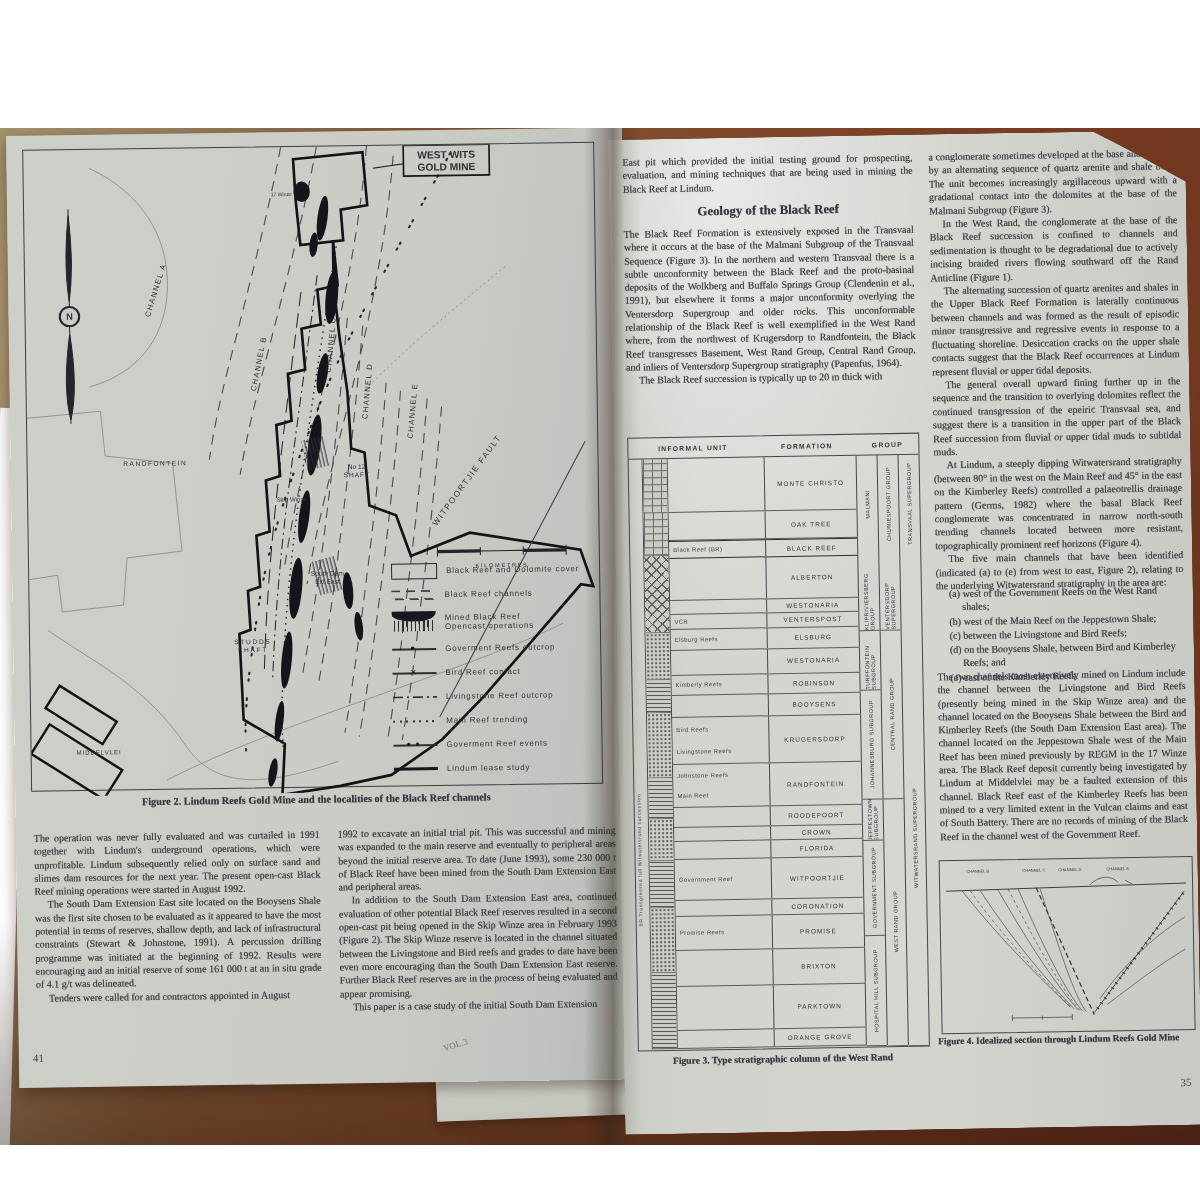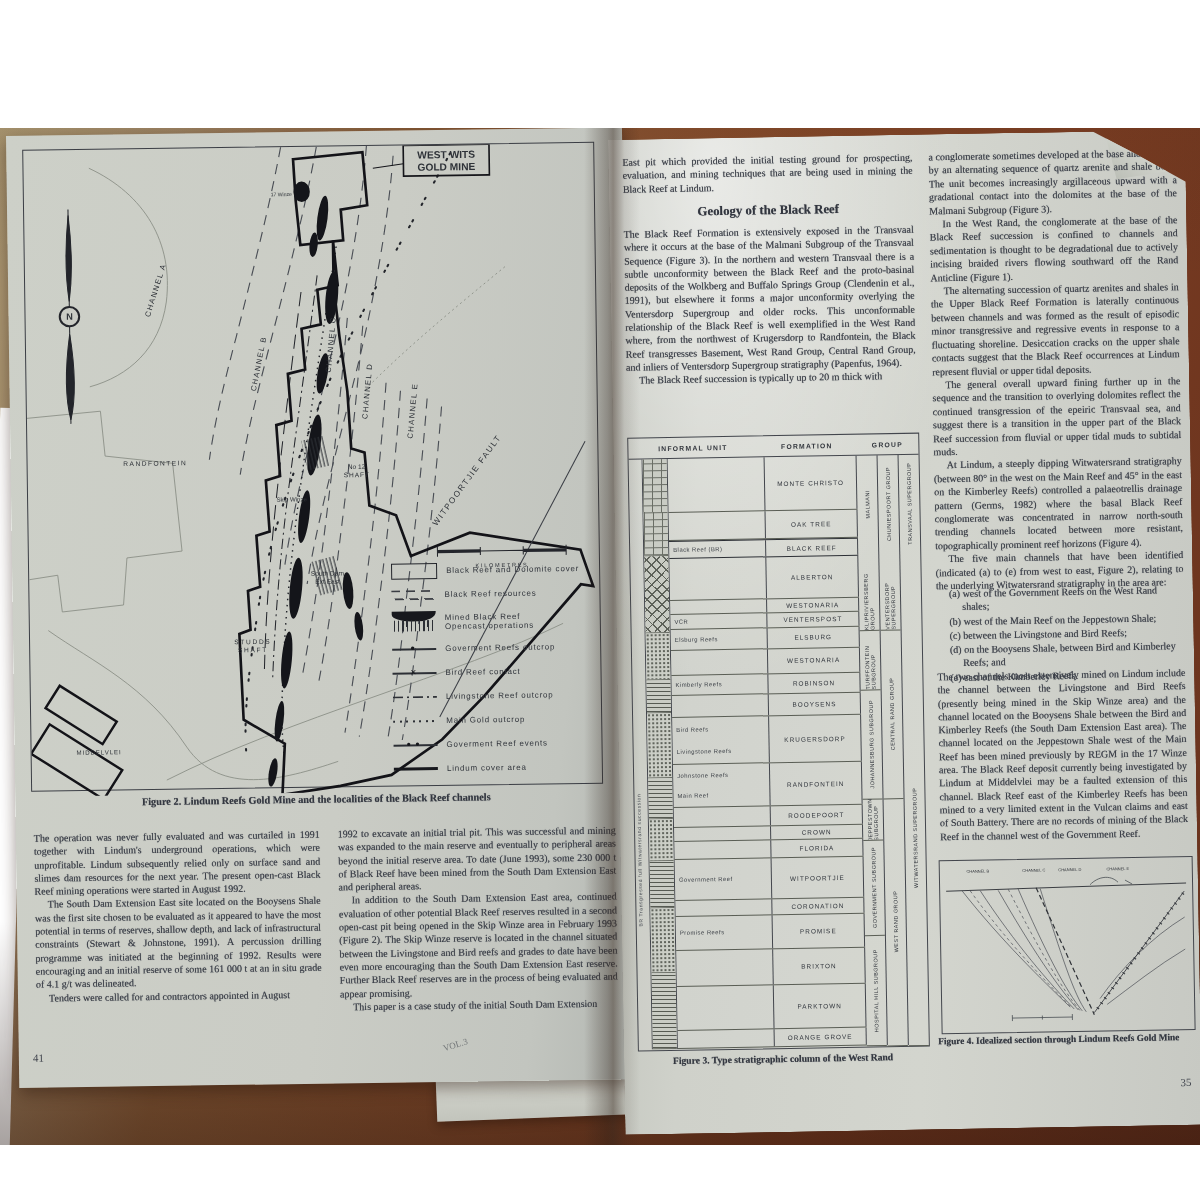--- a/index.html
+++ b/index.html
@@ -220,49 +220,49 @@
             <text text-anchor="middle" font-size="9" font-weight="bold" fill="#2e3238" transform="translate(43,166)">N</text>
           </g>
       </svg>
       <div class="legend" id="legend">
           <div class="legend-row">
             <div class="sw sw-rect"></div>
             <div class="legend-label">Black Reef and Dolomite cover</div>
           </div>
           <div class="legend-row">
             <div class="sw sw-dashes"></div>
-            <div class="legend-label">Black Reef resources</div>
+            <div class="legend-label">Black Reef channels</div>
           </div>
           <div class="legend-row">
             <div class="sw sw-blob"></div>
             <div class="legend-label">Mined Black Reef<br>Opencast operations</div>
           </div>
           <div class="legend-row">
             <div class="sw sw-line sw-dot"></div>
             <div class="legend-label">Goverment Reefs outcrop</div>
           </div>
           <div class="legend-row">
             <div class="sw sw-line sw-x"></div>
             <div class="legend-label">Bird Reef contact</div>
           </div>
           <div class="legend-row">
             <div class="sw sw-dashdot"></div>
             <div class="legend-label">Livingstone Reef outcrop</div>
           </div>
           <div class="legend-row">
             <div class="sw sw-dotted"></div>
-            <div class="legend-label">Main Gold outcrop</div>
+            <div class="legend-label">Main Reef trending</div>
           </div>
           <div class="legend-row">
             <div class="sw sw-line sw-twodots"></div>
             <div class="legend-label">Goverment Reef events</div>
           </div>
           <div class="legend-row">
             <div class="sw sw-solid"></div>
-            <div class="legend-label">Lindum cover area</div>
+            <div class="legend-label">Lindum lease study</div>
           </div>
         </div>
     </div>
     <div class="cap" style="left:28px;top:662px;width:546px;">Figure 2. Lindum Reefs Gold Mine and the localities of the Black Reef channels</div>
     <div class="pcol" style="left:18px;top:696px;width:286px;">
         <p>The operation was never fully evaluated and was curtailed in 1991 together with Lindum's underground operations, which were unprofitable. Lindum subsequently relied only on surface sand and slimes dam resources for the next year. The present open-cast Black Reef mining operations were started in August 1992.</p>
         <p>The South Dam Extension East site located on the Booysens Shale was the first site chosen to be evaluated as it appeared to have the most potential in terms of reserves, shallow depth, and lack of infrastructural constraints (Stewart &amp; Johnstone, 1991). A percussion drilling programme was initiated at the beginning of 1992. Results were encouraging and an initial reserve of some 161 000 t at an in situ grade of 4.1 g/t was delineated.</p>
         <p>Tenders were called for and contractors appointed in August</p>
       </div>
     <div class="pcol" style="left:322px;top:696px;width:278px;">

